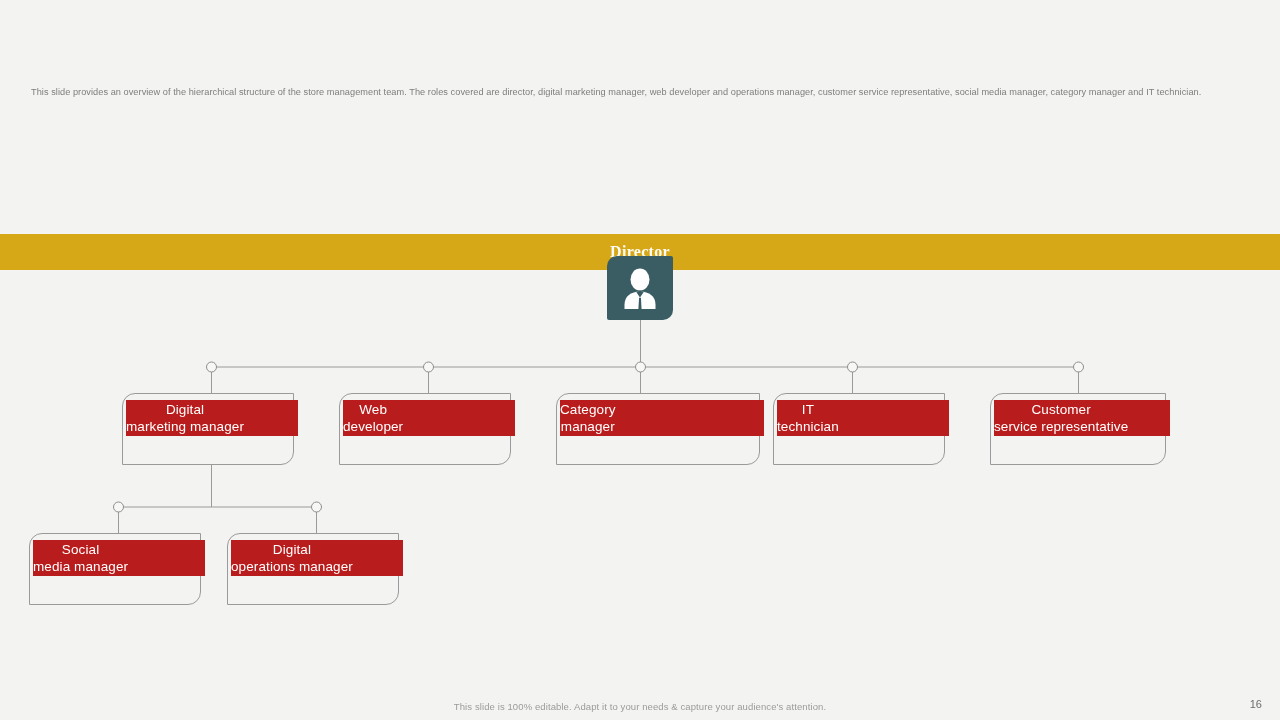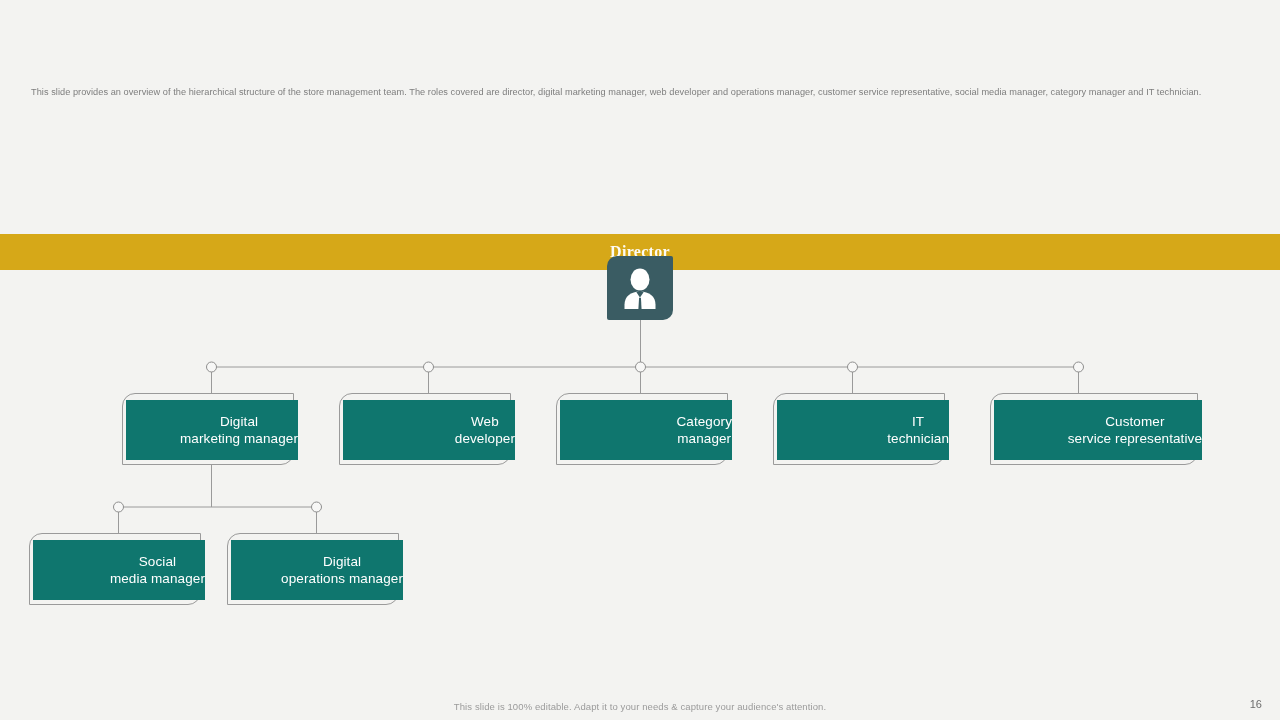--- a/index.html
+++ b/index.html
@@ -113,26 +113,26 @@
     border: 1px solid #9a9a9a;
     border-radius: 13px 0 13px 0;
     background: #f3f3f1;
     box-sizing: border-box;
   }
   .node-fill {
     position: absolute;
     left: 4px;
     top: 7px;
     width: 100%;
-    height: 60px;
-    background: #0f766e;
+    height: 36px;
+    background: #b91c1c;
     box-sizing: border-box;
     display: flex;
     align-items: center;
-    justify-content: flex-end;
+    justify-content: flex-start;
     text-align: center;
   }
   .node-label {
     color: #ffffff;
     font-size: 13.5px;
     line-height: 17.5px;
     letter-spacing: 0.1px;
     white-space: pre-line;
   }
 
@@ -219,37 +219,37 @@
     </div>
 
     <div class="node" style="left:339px; top:159px; width:172px; height:72px;">
       <div class="node-outline"></div>
       <div class="node-fill">
         <span class="node-label">Web
 developer</span>
       </div>
     </div>
 
-    <div class="node" style="left:556px; top:159px; width:172px; height:72px;">
+    <div class="node" style="left:556px; top:159px; width:172px; height:72px;padding-left:32px;">
       <div class="node-outline"></div>
       <div class="node-fill">
         <span class="node-label">Category
 manager</span>
       </div>
     </div>
 
     <div class="node" style="left:773px; top:159px; width:172px; height:72px;">
       <div class="node-outline"></div>
       <div class="node-fill">
         <span class="node-label">IT
 technician</span>
       </div>
     </div>
 
-    <div class="node" style="left:990px; top:159px; width:176px; height:72px;padding-left:32px;">
+    <div class="node" style="left:990px; top:159px; width:176px; height:72px;">
       <div class="node-outline"></div>
       <div class="node-fill">
         <span class="node-label">Customer
 service representative</span>
       </div>
     </div>
 
     <div class="node" style="left:29px; top:299px; width:172px; height:72px;">
       <div class="node-outline"></div>
       <div class="node-fill">

